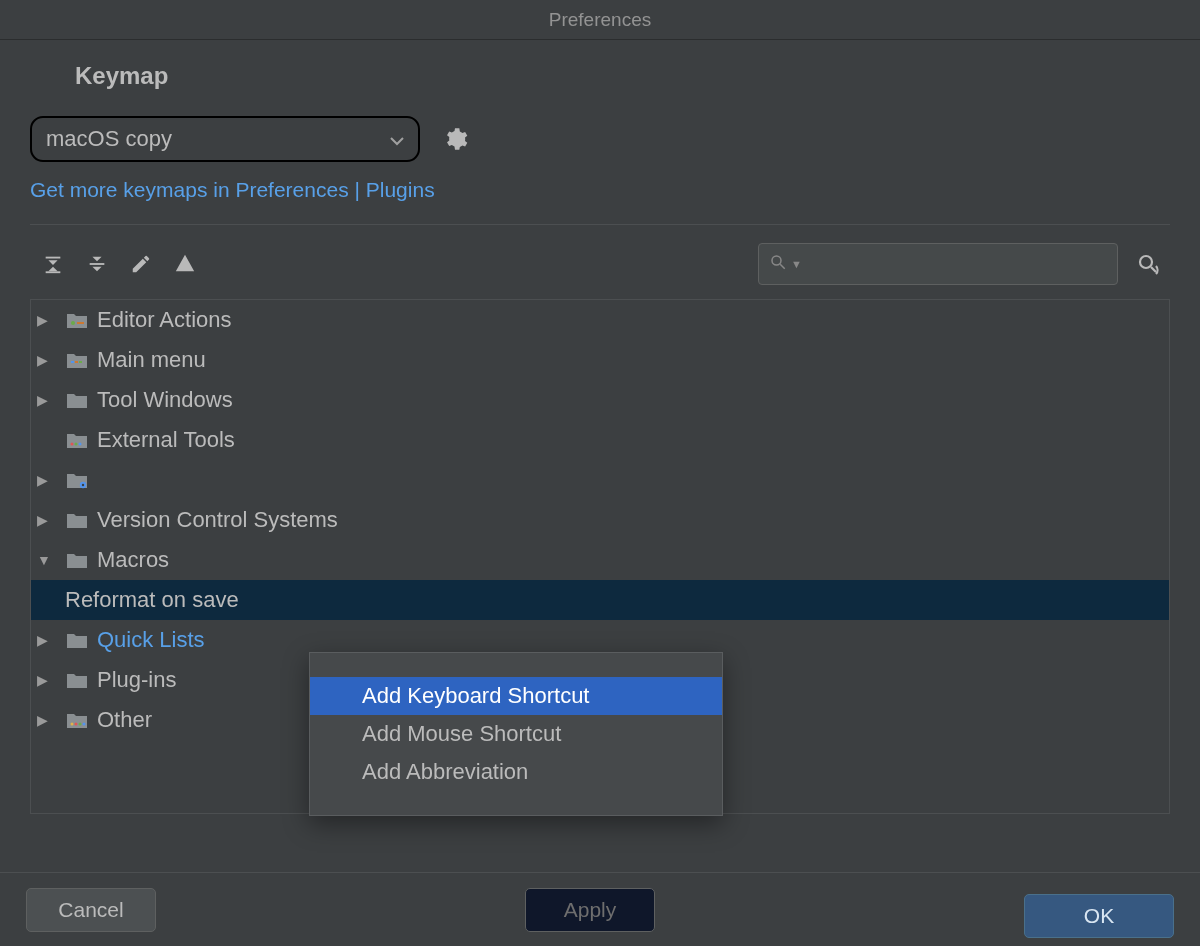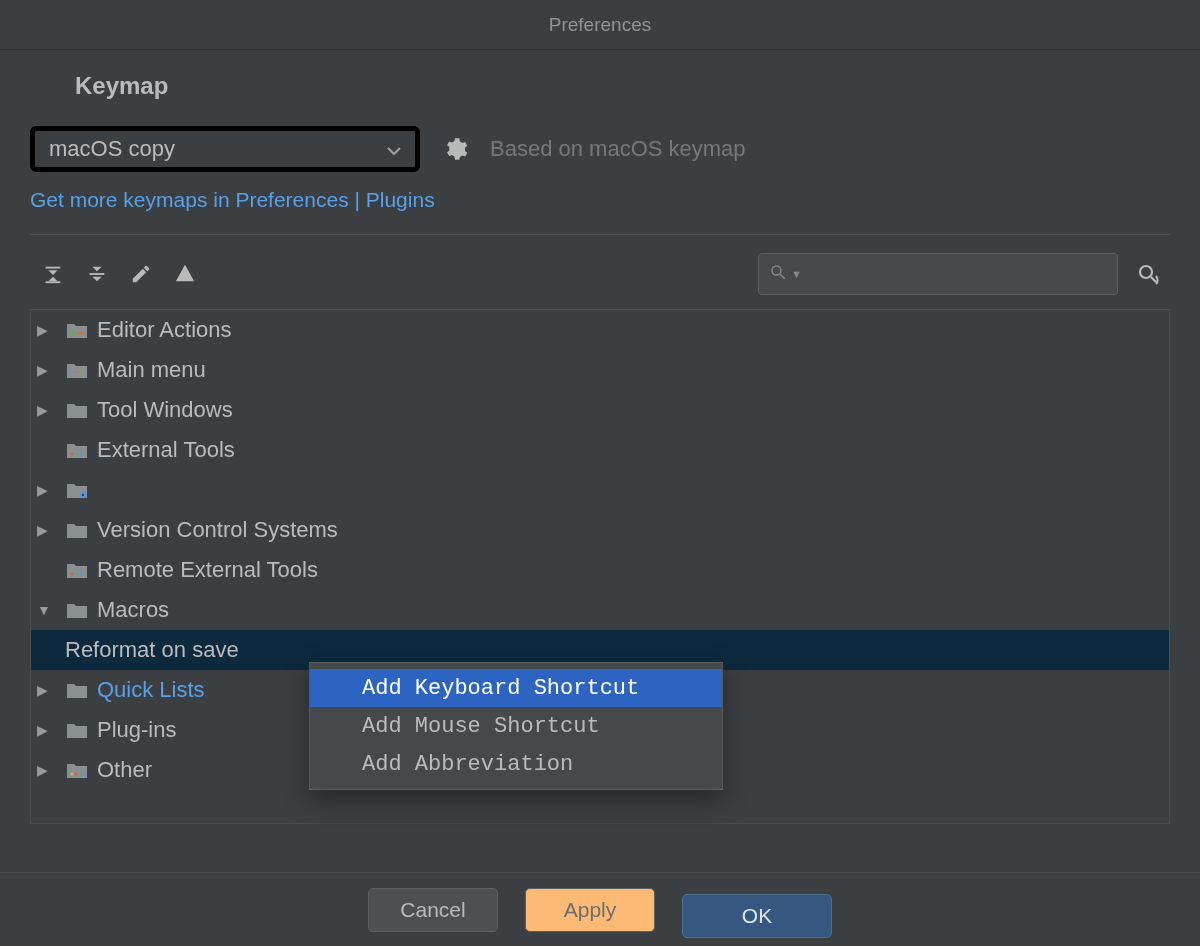--- a/index.html
+++ b/index.html
@@ -7,21 +7,21 @@
     font-family: -apple-system, BlinkMacSystemFont, "Segoe UI", sans-serif;
     background: #3c3f41;
     color: #bbbbbb;
     width: 1200px;
     height: 946px;
     overflow: hidden;
     font-size: 20px;
     position: relative;
   }
   .titlebar {
-    height: 50px;
+    height: 40px;
     background: #3c3f41;
     color: #939393;
     font-size: 19px;
     display: flex;
     align-items: center;
     justify-content: center;
     border-bottom: 1px solid #2b2d2e;
   }
   .content {
     padding: 22px 30px 0 30px;
@@ -36,22 +36,22 @@
   .top-row {
     display: flex;
     align-items: center;
     gap: 22px;
     margin-bottom: 16px;
   }
   .dropdown {
     width: 390px;
     height: 46px;
     background: #3c3f41;
-    border: 5px solid #000000;
-    border-radius: 6px;
+    border: 2px solid #000000;
+    border-radius: 13px;
     display: flex;
     align-items: center;
     padding: 0 14px;
     justify-content: space-between;
     color: #bbbbbb;
     font-size: 22px;
     cursor: pointer;
   }
   .dropdown .chev { color: #a0a0a0; }
   .gear-icon {
@@ -126,22 +126,21 @@
   .tree-row .label-link { color:#58a0e8; }
   .context-menu {
     position: absolute;
     left: 278px;
     top: 352px;
     width: 414px;
     background: #46494b;
     border: 1px solid #5a5d5f;
     box-shadow: 0 8px 24px rgba(0,0,0,0.4);
     z-index: 50;
-    padding: 6px 0;
-    font-family: Liberation Mono, monospace;
+    padding: 24px 0;
   }
   .context-item {
     height: 38px;
     padding: 0 52px;
     display:flex;
     align-items:center;
     font-size: 22px;
     color:#bbbbbb;
     cursor:pointer;
   }
@@ -151,40 +150,40 @@
   }
   .footer {
     position: absolute;
     bottom: 0;
     left: 0;
     right: 0;
     height: 74px;
     border-top: 1px solid #4c4f51;
     display:flex;
     align-items:center;
-    justify-content:center;
+    justify-content:space-between;
     gap: 27px;
     padding: 0 26px;
     background:#3c3f41;
   }
   .btn {
     height: 44px;
     min-width: 130px;
     border-radius: 5px;
     border: 1px solid #5e6060;
     background: #4c5052;
     color: #bbbbbb;
     font-size: 21px;
     display:flex;
     align-items:center;
     justify-content:center;
     cursor:pointer;
     padding: 0 20px;
   }
-  .btn.disabled { color:#6e6e6e; background:#fdba74;}
+  .btn.disabled { color:#6e6e6e; background:#0f172a;}
   .btn.primary { background:#365880; border-color:#4a708b; color:#d9e6f2; min-width:150px;margin-top:12px;}
 </style>
 </head>
 <body>
 
 <div class="titlebar">
   <span>Preferences</span>
 </div>
 
 <div class="content">
@@ -197,21 +196,20 @@
         <svg width="14" height="10" viewBox="0 0 14 10">
             <path d="M1 2 L7 8 L13 2" fill="none" stroke="currentColor" stroke-width="2"></path>
           </svg>
       </span>
     </div>
     <div class="gear-icon">
       <svg width="26" height="26" viewBox="0 0 24 24" fill="currentColor">
           <path d="M12 8a4 4 0 100 8 4 4 0 000-8zm9.4 4a7.5 7.5 0 00-.14-1.4l2.1-1.6-2-3.46-2.47.98a7.5 7.5 0 00-2.42-1.4L16 2h-4l-.47 2.62a7.5 7.5 0 00-2.42 1.4l-2.47-.98-2 3.46 2.1 1.6A7.5 7.5 0 006.6 12c0 .48.05.94.14 1.4l-2.1 1.6 2 3.46 2.47-.98c.72.6 1.54 1.08 2.42 1.4L12 22h4l.47-2.62c.88-.32 1.7-.8 2.42-1.4l2.47.98 2-3.46-2.1-1.6c.09-.46.14-.92.14-1.4z"></path>
         </svg>
     </div>
-    <div class="based-on">Based on macOS keymap</div>
   </div>
 
   <div class="link">Get more keymaps in Preferences | Plugins</div>
 
   <div class="hr"></div>
 
   <div class="toolbar">
     <div class="toolbar-left">
       <div class="tb-btn">
         <svg width="22" height="22" viewBox="0 0 24 24" fill="currentColor">
@@ -319,32 +317,20 @@
       <div class="tree-row">
         <span class="arrow">▶</span>
         <span class="folder">
           <svg width="24" height="20" viewBox="0 0 24 20">
             <path d="M2 4 h7 l2 2 h11 v12 h-20 z" fill="#8a8f92"></path>
           </svg>
         </span>
         <span>Version Control Systems</span>
       </div>
       <div class="tree-row">
-        <span class="arrow"></span>
-        <span class="folder">
-          <svg width="24" height="20" viewBox="0 0 24 20">
-            <path d="M2 4 h7 l2 2 h11 v12 h-20 z" fill="#8a8f92"></path>
-            <circle cx="7" cy="14" r="1.5" fill="#e05555"></circle>
-            <circle cx="11" cy="14" r="1.5" fill="#6aab4a"></circle>
-            <circle cx="15" cy="14" r="1.5" fill="#5394ec"></circle>
-          </svg>
-        </span>
-        <span>Remote External Tools</span>
-      </div>
-      <div class="tree-row">
         <span class="arrow">▼</span>
         <span class="folder">
           <svg width="24" height="20" viewBox="0 0 24 20">
             <path d="M2 4 h7 l2 2 h11 v12 h-20 z" fill="#8a8f92"></path>
           </svg>
         </span>
         <span>Macros</span>
       </div>
       <div class="tree-row child selected">
         <span class="arrow"></span>

